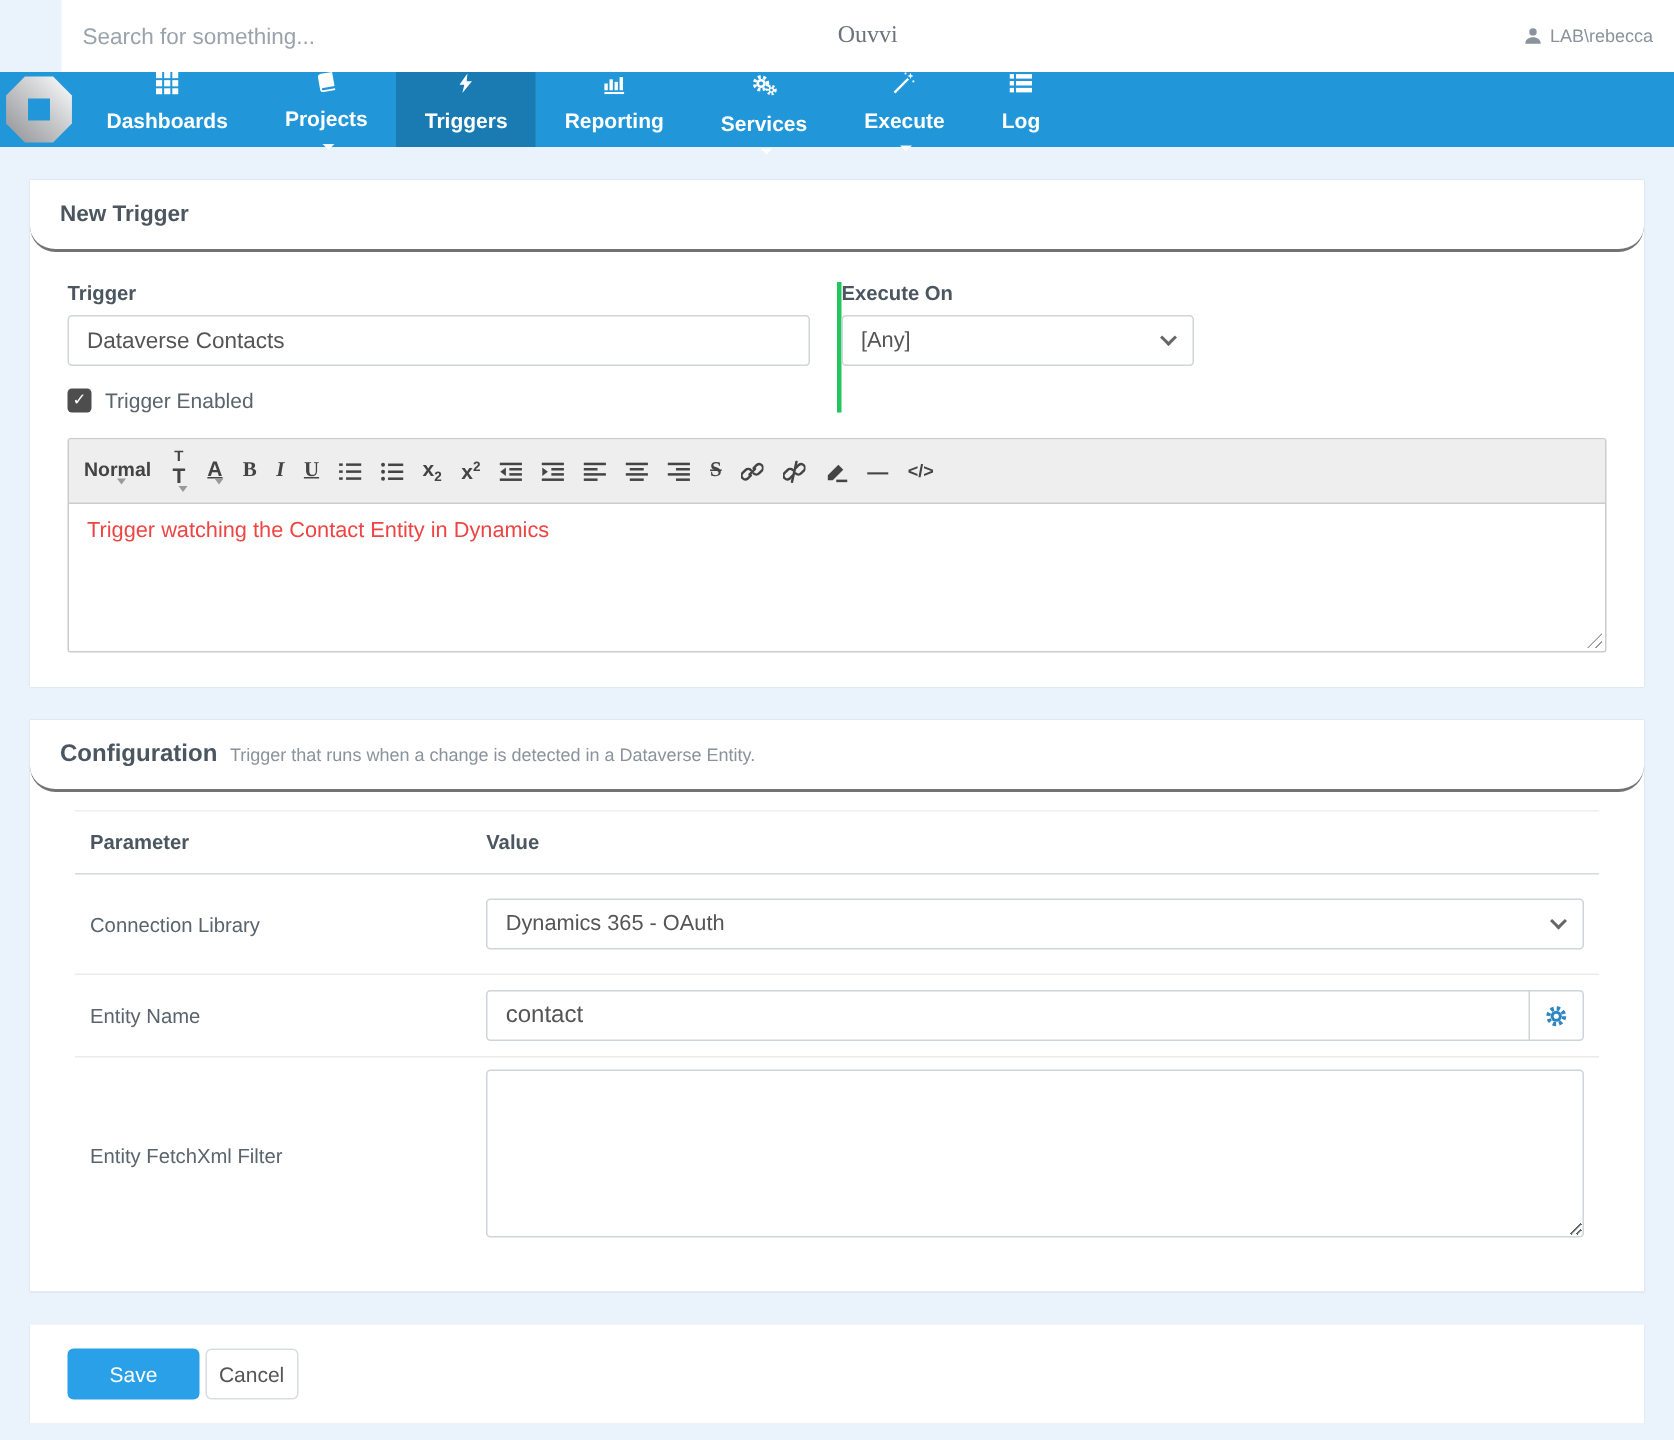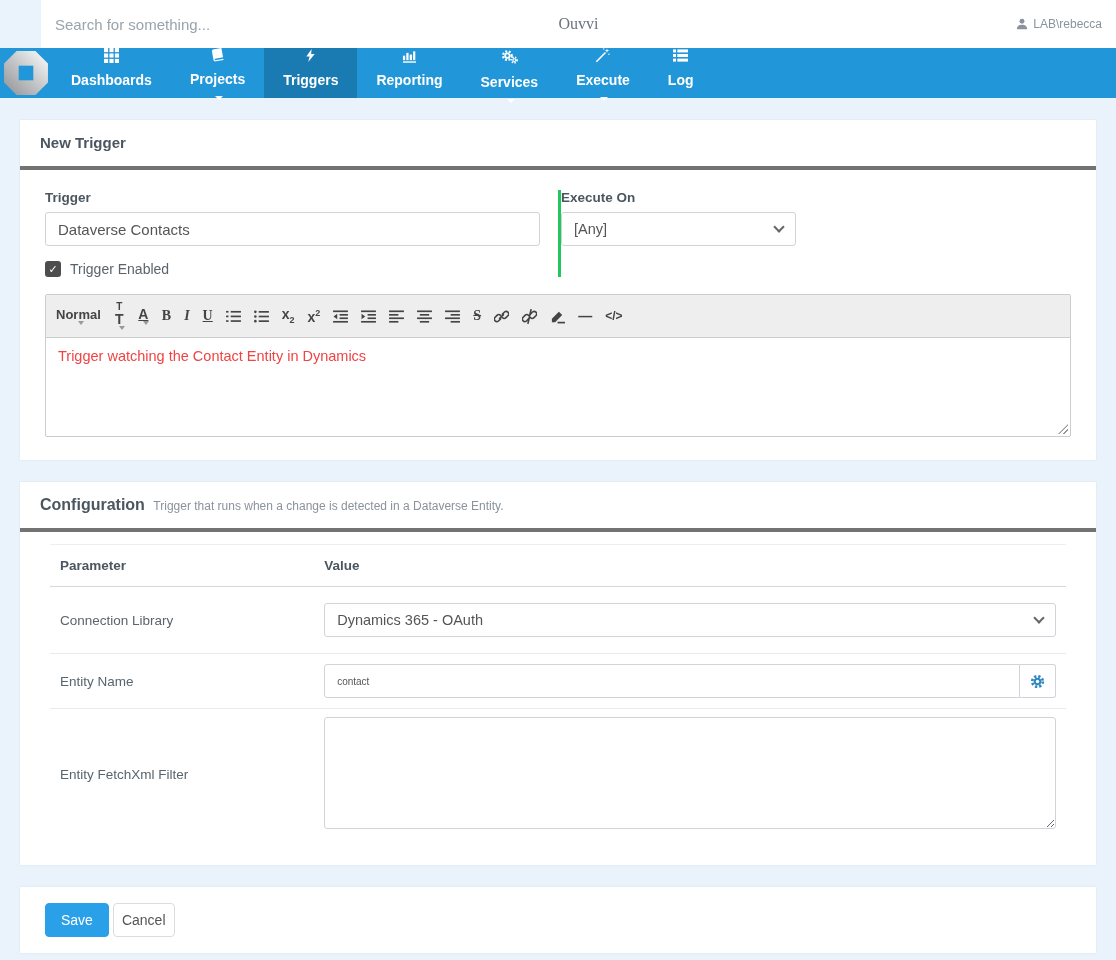--- a/index.html
+++ b/index.html
@@ -30,21 +30,21 @@
     display:flex; align-items:center; gap:9px; padding:0 19px;
     color:#fff; font-size:14px; font-weight:bold; text-decoration:none; cursor:pointer;flex-direction:column;
   }
   .nav-item.active { background: var(--navbar-active,#1a7bb2); }
   .nav-icon { display:inline-flex; width:17px; justify-content:center; }
   .caret-down { width:0; height:0; border-left:4px solid transparent; border-right:4px solid transparent;
     border-top:4.5px solid #fff; margin-left:3px; opacity:.95; }
   
   .main { padding:0 20px; }
   .card { background:#fff; margin-top:22px; box-shadow:0 0 1px rgba(0,0,0,.15); }
-  .card-header { padding:14px 20px; border-bottom:4px solid #737373; }
+  .card-header { padding:14px 20px; border-bottom:2px solid #737373;border-radius:17px; }
   .card-title { font-size:15px; font-weight:bold; color:#4b5660; display:inline; }
   .card-desc { font-size:12px; color:#8a929b; margin-left:4px; }
   .card-body { padding:20px 25px 23px; }
   
   .form-row { display:flex; }
   .form-col-left { flex:1 1 50%; padding-right:18px; }
   .form-col-right { flex:1 1 50%; border-left:3px solid #22c55e; }
   .field-label { display:block; font-size:13.5px; font-weight:bold; color:#4b5660; margin-bottom:7px; }
   .text-input {
     width:100%; height:34px; border:1px solid #cfd4d9; border-radius:3px;
@@ -93,32 +93,32 @@
   .config-table { width:100%; border-collapse:collapse; border-top:1px solid #eceef0; }
   .config-table th {
     text-align:left; font-size:13.5px; font-weight:bold; color:#4b5660;
     padding:13px 10px; border-bottom:1px solid #d4d9dd;
   }
   .config-table td { padding:10px; font-size:13.5px; color:#5a646d; vertical-align:middle; }
   .config-table tbody tr + tr td { border-top:1px solid #e9ebed; }
   .col-param { width:26%; }
   .cell-tall td { padding-top:16px; padding-bottom:16px; }
   .input-group { display:flex; }
-  .input-group .text-input { border-radius:3px 0 0 3px; height:34px; font-size:10px; }
+  .input-group .text-input { border-radius:3px 0 0 3px; height:34px; font-size:16px; }
   .gear-btn {
     width:38px; height:34px; border:1px solid #cfd4d9; border-left:none; border-radius:0 3px 3px 0;
     background:#fff; display:flex; align-items:center; justify-content:center; cursor:pointer;
   }
   .fetchxml-textarea {
     width:100%; height:112px; border:1px solid #cfd4d9; border-radius:3px; resize:vertical;
     font:14px "Liberation Sans",sans-serif; color:#555; padding:8px 10px; outline:none;
   }
   
   .footer-card { padding:16px 25px; display:flex; gap:4px; }
-  .btn { font:14px "Liberation Sans",sans-serif; border-radius:4px; cursor:pointer; padding:8px 15px; }
+  .btn { font:14px "Liberation Sans",sans-serif; border-radius:4px; cursor:pointer; padding:8px 27px; }
   .btn-primary { background:var(--primary,#29a0e8); border:1px solid var(--primary,#29a0e8); color:#fff; }
   .btn-default { background:#fff; border:1px solid #d9dde1; color:#555; padding:8px 8px; }
 </style>
 </head>
 <body>
 
 <div class="topbar">
   <input class="search-input" type="text" placeholder="Search for something..." style="">
   <div class="app-title">Ouvvi</div>
   <div class="user-chip">

